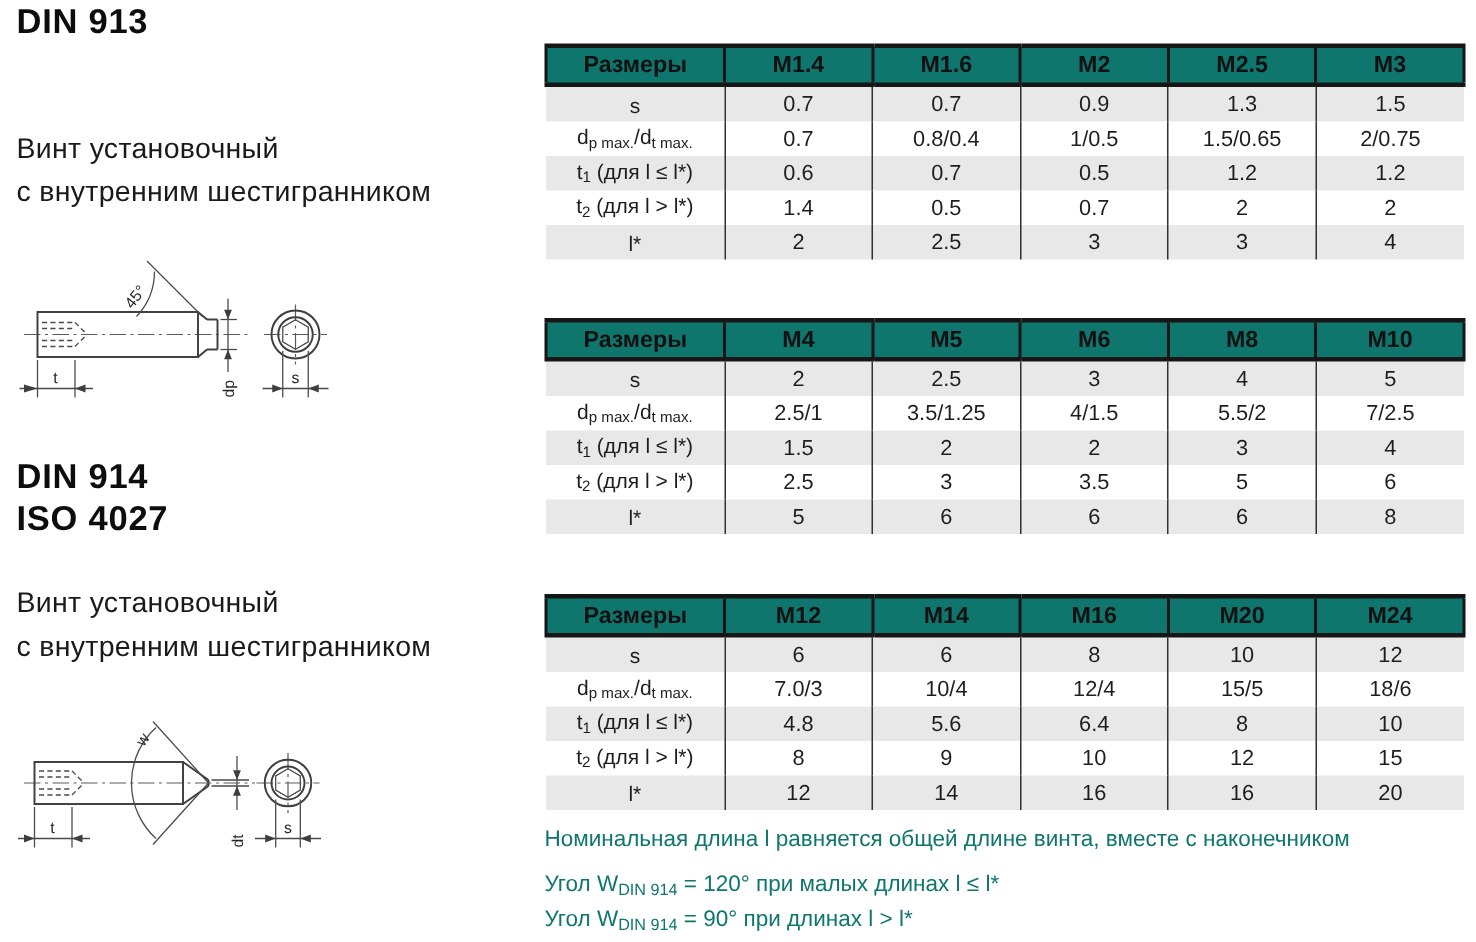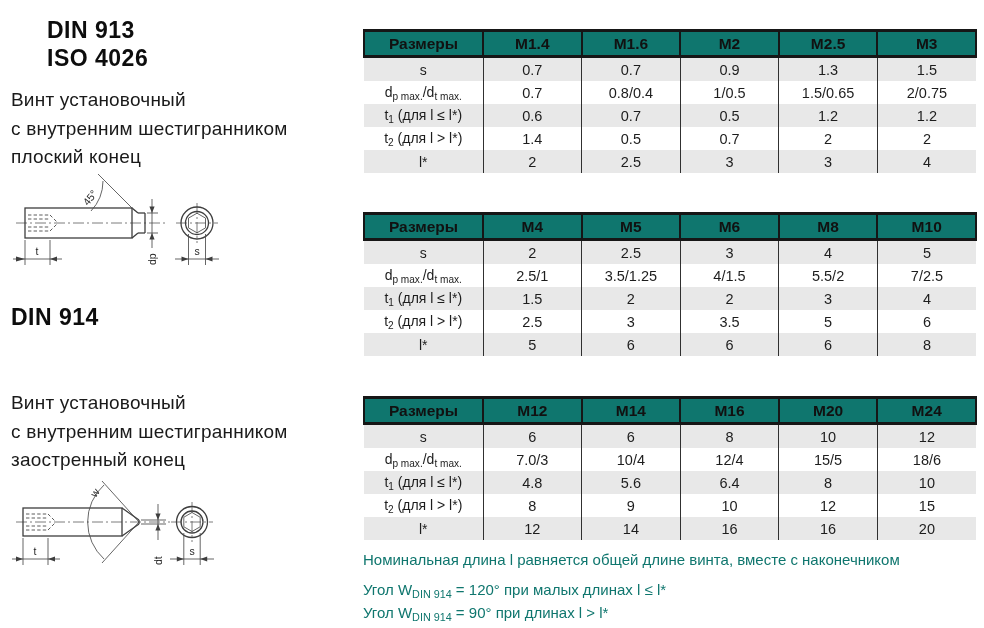--- a/index.html
+++ b/index.html
@@ -34,29 +34,27 @@
   .sub{font-size:.72em;vertical-align:-.25em;}
 
   
   .note{font-size:15px;color:#0f766e;margin:0;white-space:nowrap;}
 </style>
 </head>
 <body>
 
 <div class="page">
 
-  <div class="abs std-heading" style="left:11px;top:16px;margin-left:36px;">
+  <div class="abs std-heading" style="left:11px;top:0;">
     <div>DIN 913</div>
-    <div>ISO 4026</div>
   </div>
 
   <div class="abs desc" style="left:11px;top:86px;">
     <div>Винт установочный</div>
     <div>с внутренним шестигранником</div>
-    <div>плоский конец</div>
   </div>
 
   <svg class="abs" style="left:10px;top:170px;" width="230" height="112" viewBox="0 0 230 112">
     <g>
       <line class="cl" x1="6" y1="53" x2="155" y2="53"></line>
       <rect class="ln" x="15" y="38" width="107" height="30"></rect>
       <line class="ln" x1="122" y1="38" x2="128" y2="43"></line>
       <line class="ln" x1="122" y1="68" x2="128" y2="63"></line>
       <line class="ln" x1="128" y1="43" x2="135" y2="43"></line>
       <line class="ln" x1="128" y1="63" x2="135" y2="63"></line>
@@ -103,26 +101,26 @@
         <line class="thin" x1="165" y1="89" x2="209" y2="89"></line>
         <polygon class="arr" points="178.5,89 171.5,86.4 171.5,91.6"></polygon>
         <polygon class="arr" points="195.5,89 202.5,86.4 202.5,91.6"></polygon>
         <text x="187" y="85" text-anchor="middle">s</text>
       </g>
     </g>
   </svg>
 
   <div class="abs std-heading" style="left:11px;top:303px;">
     <div>DIN 914</div>
+    <div>ISO 4027</div>
   </div>
 
   <div class="abs desc" style="left:11px;top:389px;">
     <div>Винт установочный</div>
     <div>с внутренним шестигранником</div>
-    <div>заостренный конец</div>
   </div>
 
   <svg class="abs" style="left:10px;top:470px;" width="230" height="112" viewBox="0 0 230 112">
     <g>
       <line class="cl" x1="6" y1="52" x2="160" y2="52"></line>
       <rect class="ln" x="13" y="38" width="99" height="28"></rect>
       <line class="ln" x1="112" y1="38" x2="129" y2="50"></line>
       <line class="ln" x1="112" y1="66" x2="129" y2="54"></line>
       <line class="ln" x1="129" y1="50" x2="129" y2="54"></line>
       <g>

